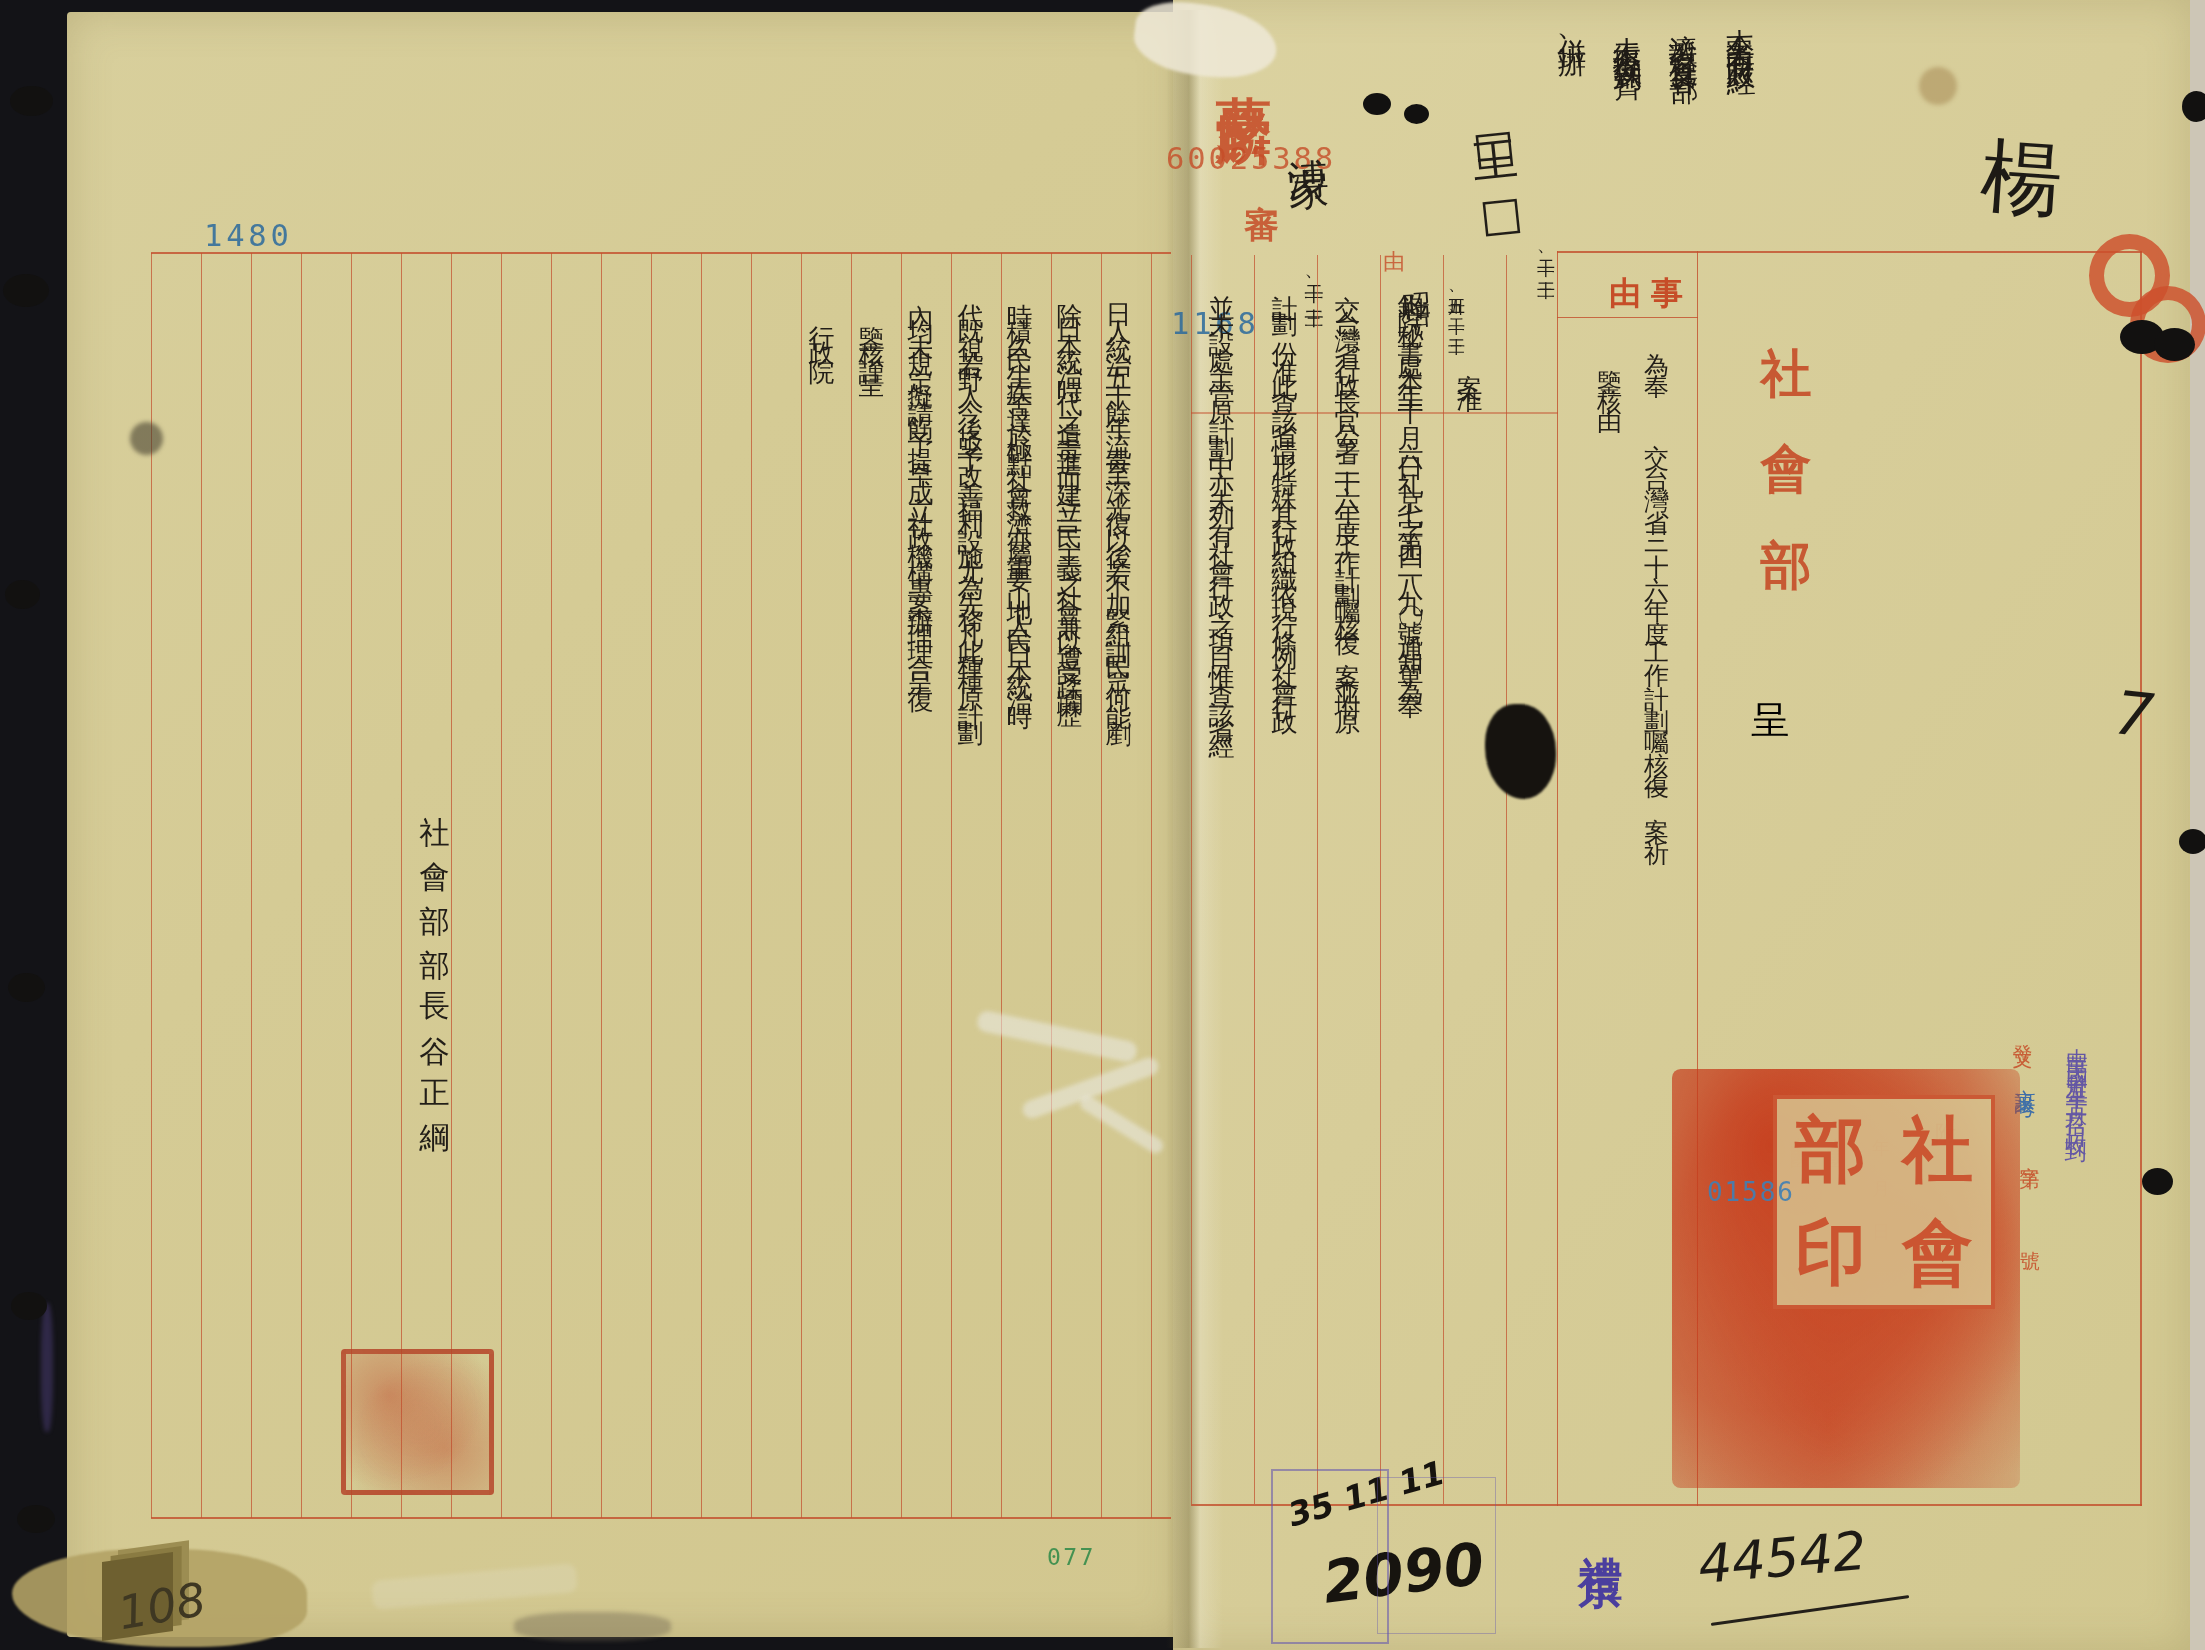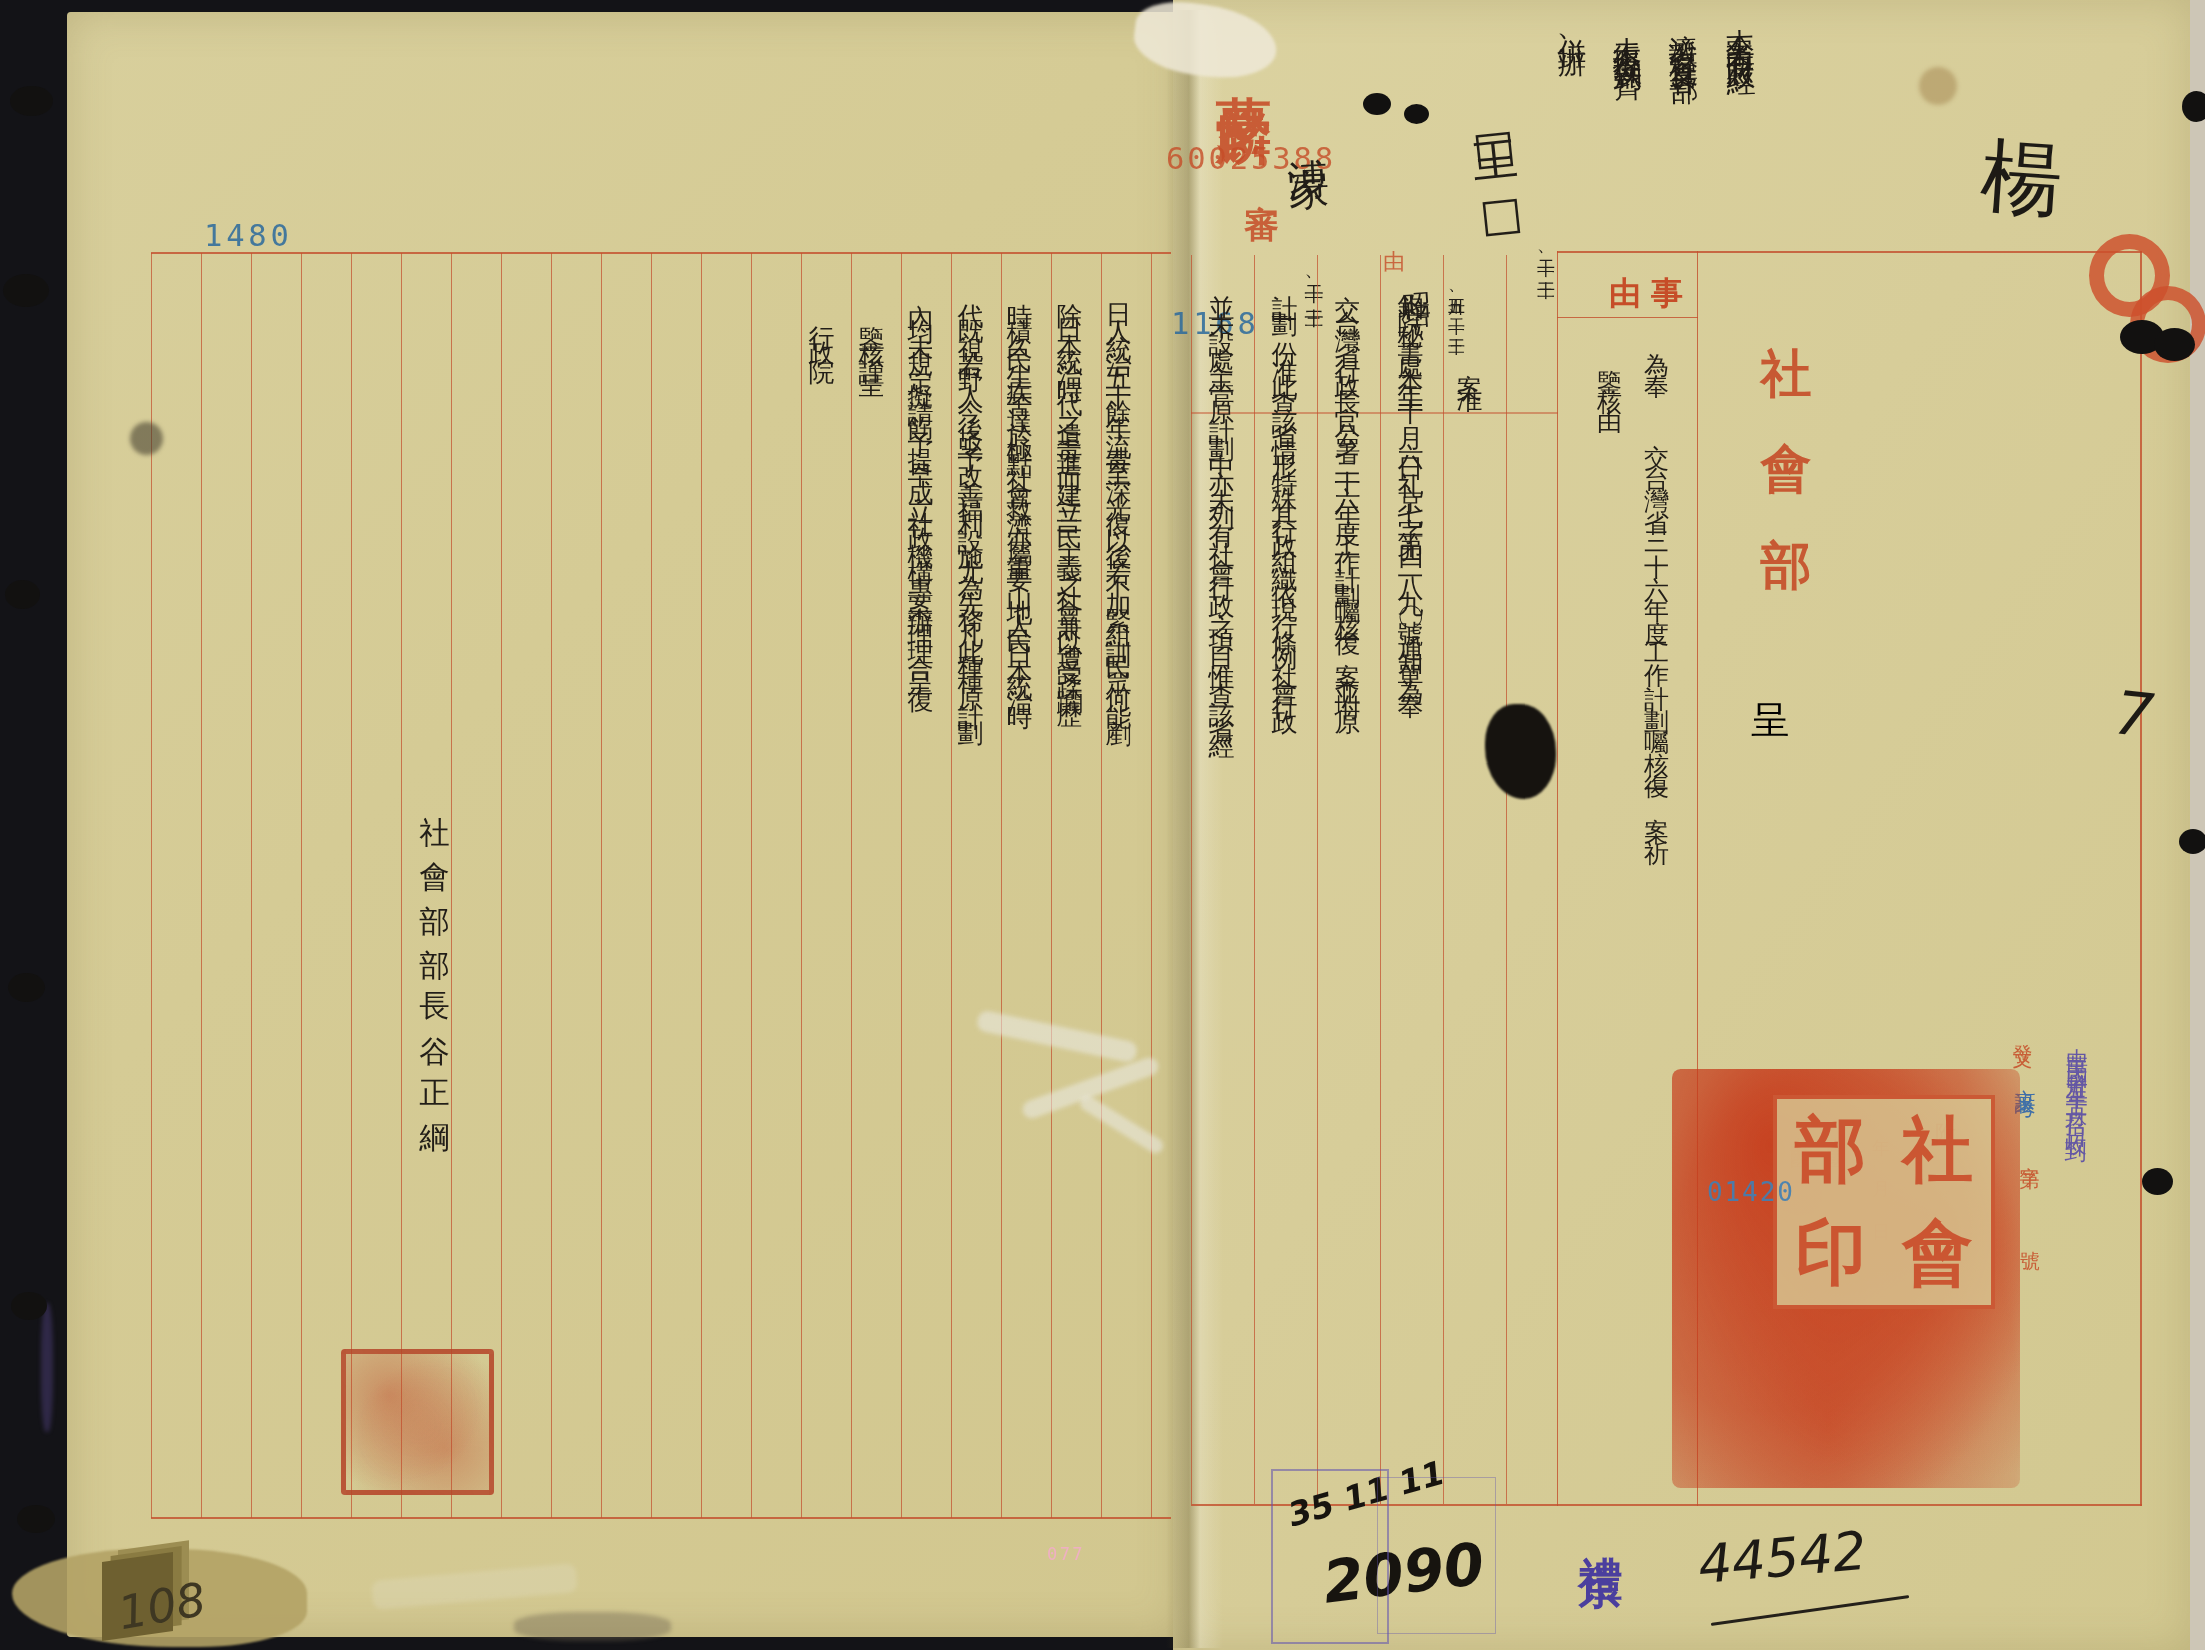--- a/index.html
+++ b/index.html
@@ -152,30 +152,30 @@
     <div>社</div>
     <div>印</div>
     <div>會</div>
   </div>
 
   <div class="abs hand" style="left:1981px;top:125px;font-size:81px;color:#1d1a15;transform:rotate(4deg);font-style:normal;font-family:'DejaVu Serif',serif;">楊</div>
   <div class="abs hand" style="left:2115px;top:679px;font-size:60px;color:#1d1a15;transform:rotate(6deg);">7</div>
   <div class="ring" style="left:2089px;top:234px;width:51px;height:53px;"></div>
   <div class="ring" style="left:2130px;top:286px;width:48px;height:49px;border-width:14.3px;"></div>
   <div class="vcol purple" style="left:2066px;top:1030px;font-size:22px;letter-spacing:6.7px;transform:rotate(1deg);opacity:.92;">中華民國卅五年十二月拾一日收到</div>
-  <div class="abs mono" style="left:1707px;top:1177px;font-size:26px;letter-spacing:1.9px;color:#4080b5;opacity:.9;">01420</div>
+  <div class="abs mono" style="left:1707px;top:1177px;font-size:26px;letter-spacing:1.9px;color:#4080b5;opacity:.9;">01586</div>
 
   <div class="vcol purple" style="left:1579px;top:1520px;font-size:44px;letter-spacing:6.7px;font-weight:bold;color:#4b3f9e;">禮京</div>
   <div class="abs hand" style="left:1698px;top:1527px;font-size:53px;color:#1d1a15;transform:rotate(-5deg);">44542</div>
   <div class="abs" style="left:1710px;top:1609px;width:200px;height:2.9px;background:#24201a;transform:rotate(-8deg);border-radius:1.4px;"></div>
   <div class="abs hand" style="left:1323px;top:1539px;font-size:58px;font-weight:bold;color:#17140f;transform:rotate(-7deg);">2090</div>
   <div class="abs hand" style="left:1286px;top:1474px;font-size:33px;font-weight:bold;color:#17140f;transform:rotate(-16deg);">35 11 11</div>
   <div class="pbox" style="left:1271px;top:1469px;width:114px;height:171px;"></div>
   <div class="pbox" style="left:1377px;top:1477px;width:117px;height:155px;border-width:1.9px;opacity:.7;"></div>
-  <div class="abs mono" style="left:1047px;top:1544px;font-size:17px;letter-spacing:2.4px;color:#f9a8d4;opacity:.75;">077</div>
+  <div class="abs mono" style="left:1047px;top:1544px;font-size:23px;letter-spacing:2.4px;color:#15803d;opacity:.75;">077</div>
 
   <div class="abs" style="left:1485px;top:704px;width:71px;height:95px;background:#16130f;border-radius:45% 55% 50% 60%;filter:blur(1px);"></div>
   <div class="stain" style="left:130px;top:422px;width:33px;height:33px;background:rgba(60,55,40,.55);"></div>
   <div class="stain" style="left:1919px;top:67px;width:38px;height:38px;background:rgba(140,100,45,.35);"></div>
   <div class="stain" style="left:41px;top:1303px;width:12.4px;height:129px;background:rgba(100,80,160,.35);border-radius:40%;"></div>
   <div class="stain" style="left:514px;top:1612px;width:157px;height:29px;background:rgba(110,100,80,.4);border-radius:40%;"></div>
   <div class="white-scr" style="left:976px;top:1026px;width:162px;height:21px;transform:rotate(12deg);"></div>
   <div class="white-scr" style="left:1019px;top:1079px;width:143px;height:18px;transform:rotate(-20deg);"></div>
   <div class="white-scr" style="left:1074px;top:1117px;width:95px;height:15.2px;transform:rotate(32deg);"></div>
   <div class="white-scr" style="left:372px;top:1572px;width:205px;height:29px;transform:rotate(-5deg);opacity:.35;"></div>

